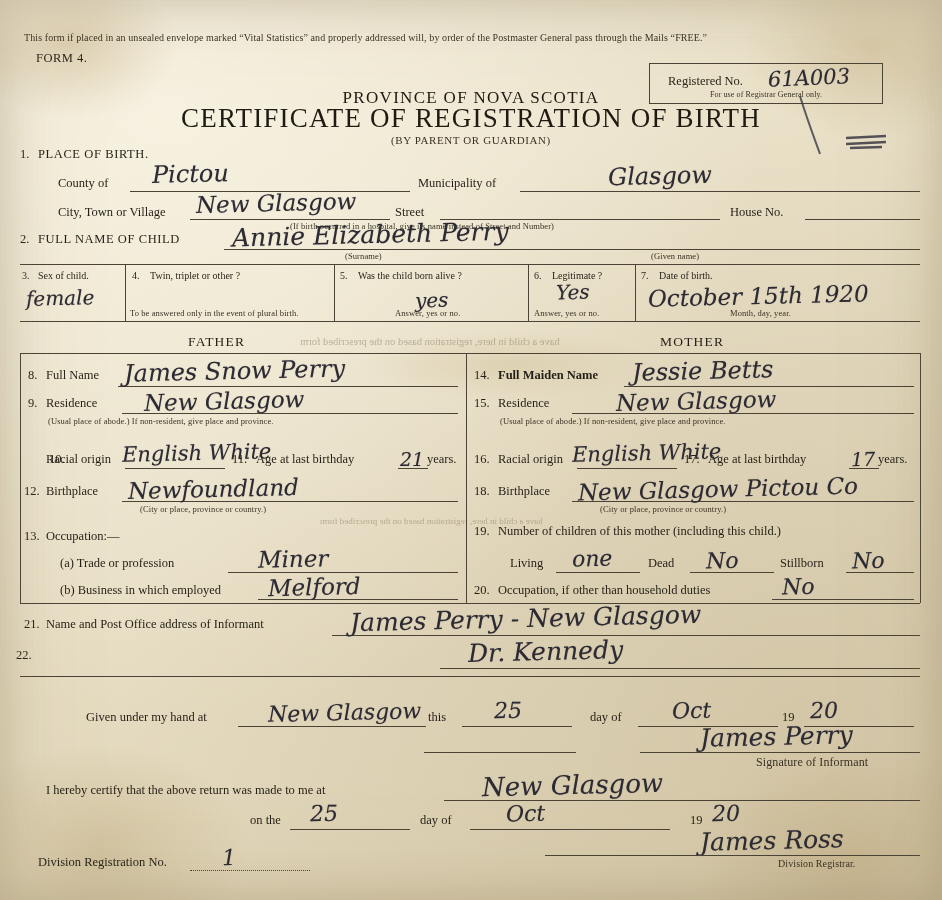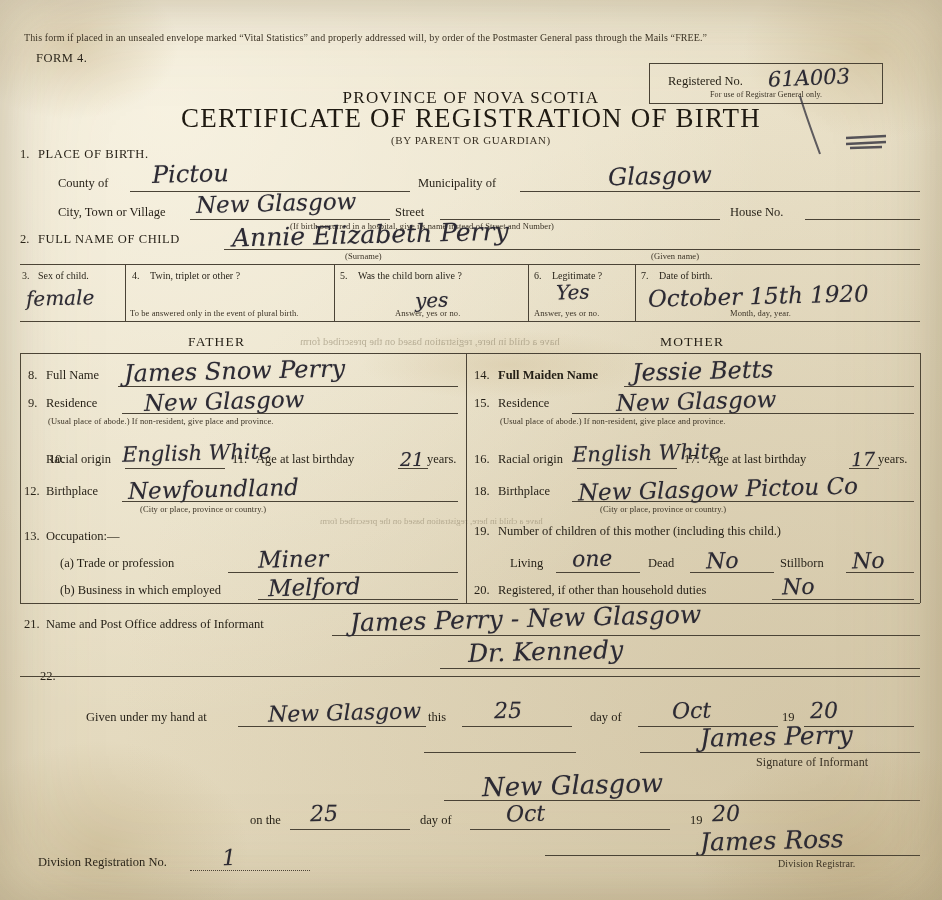--- a/index.html
+++ b/index.html
@@ -292,30 +292,30 @@
 
   <div class="print md" style="left:648px; top:556px;">Dead</div>
   <div class="rule" style="left:690px; top:572px; width:84px;"></div>
   <div class="hand" style="left:706px; top:548px; font-size:22px;">No</div>
 
   <div class="print md" style="left:780px; top:556px;">Stillborn</div>
   <div class="rule" style="left:846px; top:572px; width:68px;"></div>
   <div class="hand" style="left:852px; top:548px; font-size:22px;">No</div>
 
   <div class="print md" style="left:474px; top:583px;">20.</div>
-  <div class="print md" style="left:498px; top:583px;">Registered, if other than household duties</div>
+  <div class="print md" style="left:498px; top:583px;">Occupation, if other than household duties</div>
   <div class="rule" style="left:772px; top:599px; width:142px;"></div>
   <div class="hand" style="left:782px; top:574px; font-size:22px;">No</div>
 
   <div class="print md" style="left:24px; top:617px;">21.</div>
   <div class="print md" style="left:46px; top:617px;">Name and Post Office address of Informant</div>
   <div class="rule" style="left:332px; top:635px; width:588px;"></div>
   <div class="hand" style="left:350px; top:604px; font-size:25px;">James Perry - New Glasgow</div>
 
-  <div class="print md" style="left:40px; top:648px;margin-top:21px;">22.</div>
+  <div class="print md" style="left:16px; top:648px;">22.</div>
   <div class="rule" style="left:440px; top:668px; width:480px;"></div>
   <div class="hand" style="left:468px; top:637px; font-size:25px;">Dr. Kennedy</div>
 
   <div class="hline" style="left:20px; top:676px; width:900px;"></div>
 
 
   <div class="print md" style="left:86px; top:710px;">Given under my hand at</div>
   <div class="rule" style="left:238px; top:726px; width:188px;"></div>
   <div class="hand" style="left:268px; top:700px; font-size:22px;">New Glasgow</div>
   <div class="print md" style="left:428px; top:710px;">this</div>
@@ -326,20 +326,21 @@
   <div class="hand" style="left:672px; top:698px; font-size:22px;">Oct</div>
   <div class="print md" style="left:782px; top:710px;">19</div>
   <div class="rule" style="left:804px; top:726px; width:110px;"></div>
   <div class="hand" style="left:810px; top:698px; font-size:22px;">20</div>
 
   <div class="rule" style="left:424px; top:752px; width:152px;"></div>
   <div class="rule" style="left:640px; top:752px; width:280px;"></div>
   <div class="hand" style="left:700px; top:722px; font-size:25px;">James Perry</div>
   <div class="print tiny" style="left:756px; top:755px; font-size:12px;">Signature of Informant</div>
 
+  <div class="print md" style="left:46px; top:783px;">I hereby certify that the above return was made to me at</div>
   <div class="rule" style="left:444px; top:800px; width:476px;"></div>
   <div class="hand" style="left:482px; top:770px; font-size:26px;">New Glasgow</div>
 
   <div class="print md" style="left:250px; top:813px;">on the</div>
   <div class="rule" style="left:290px; top:829px; width:120px;"></div>
   <div class="hand" style="left:310px; top:801px; font-size:22px;">25</div>
   <div class="print md" style="left:420px; top:813px;">day of</div>
   <div class="rule" style="left:470px; top:829px; width:200px;"></div>
   <div class="hand" style="left:506px; top:801px; font-size:22px;">Oct</div>
   <div class="print md" style="left:690px; top:813px;">19</div>

